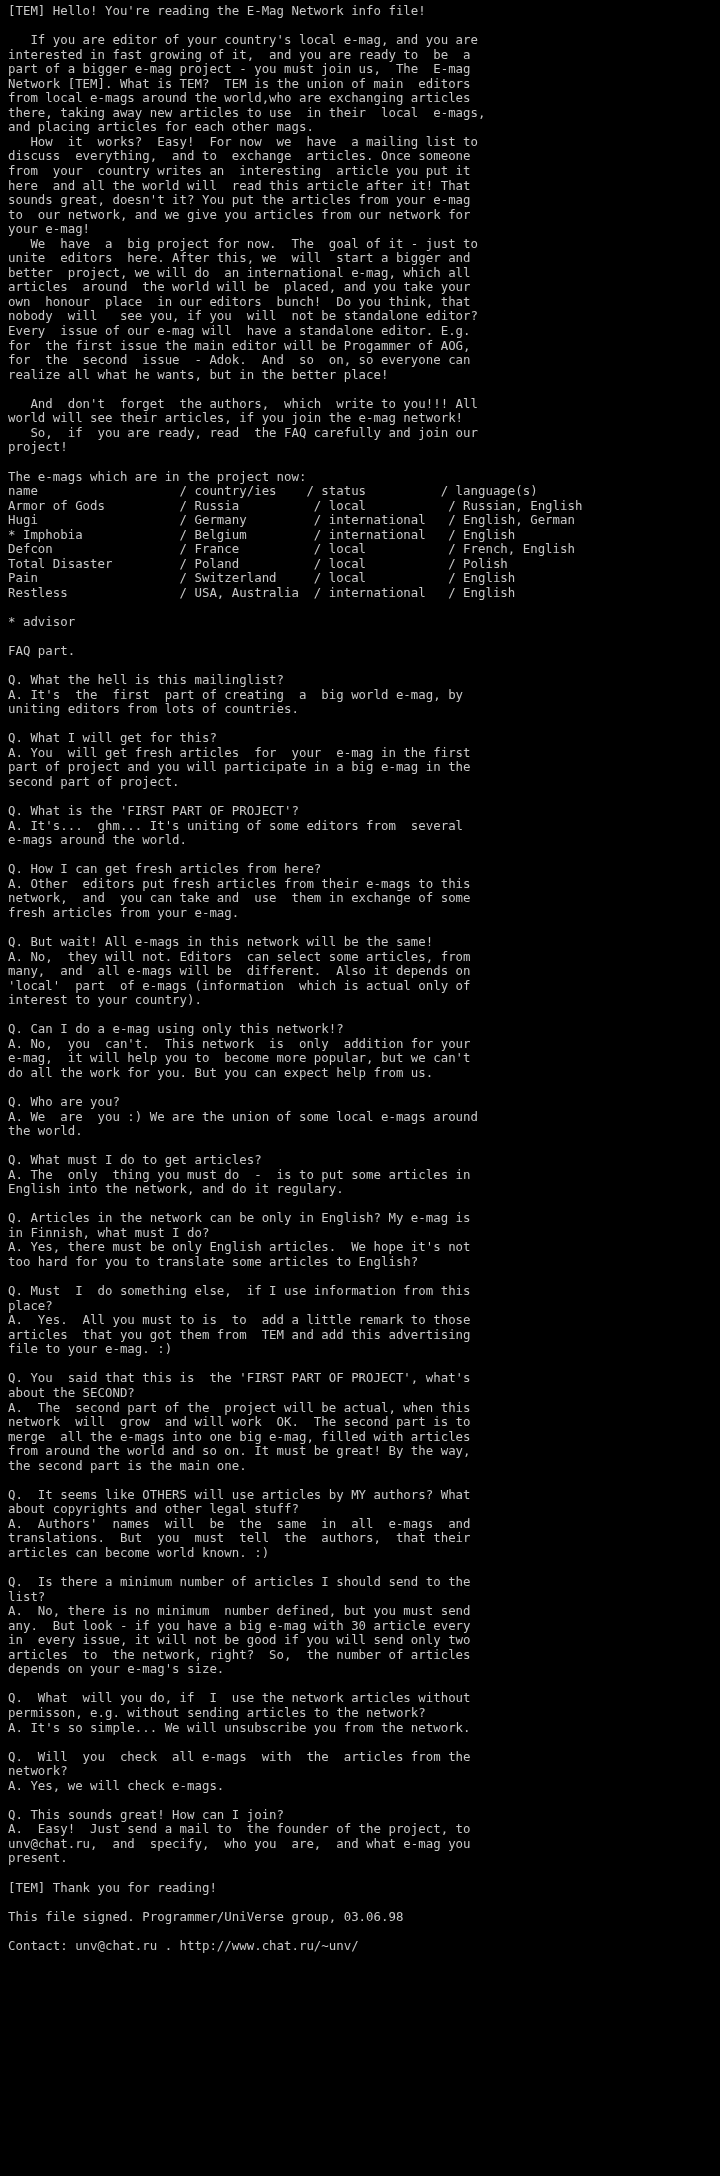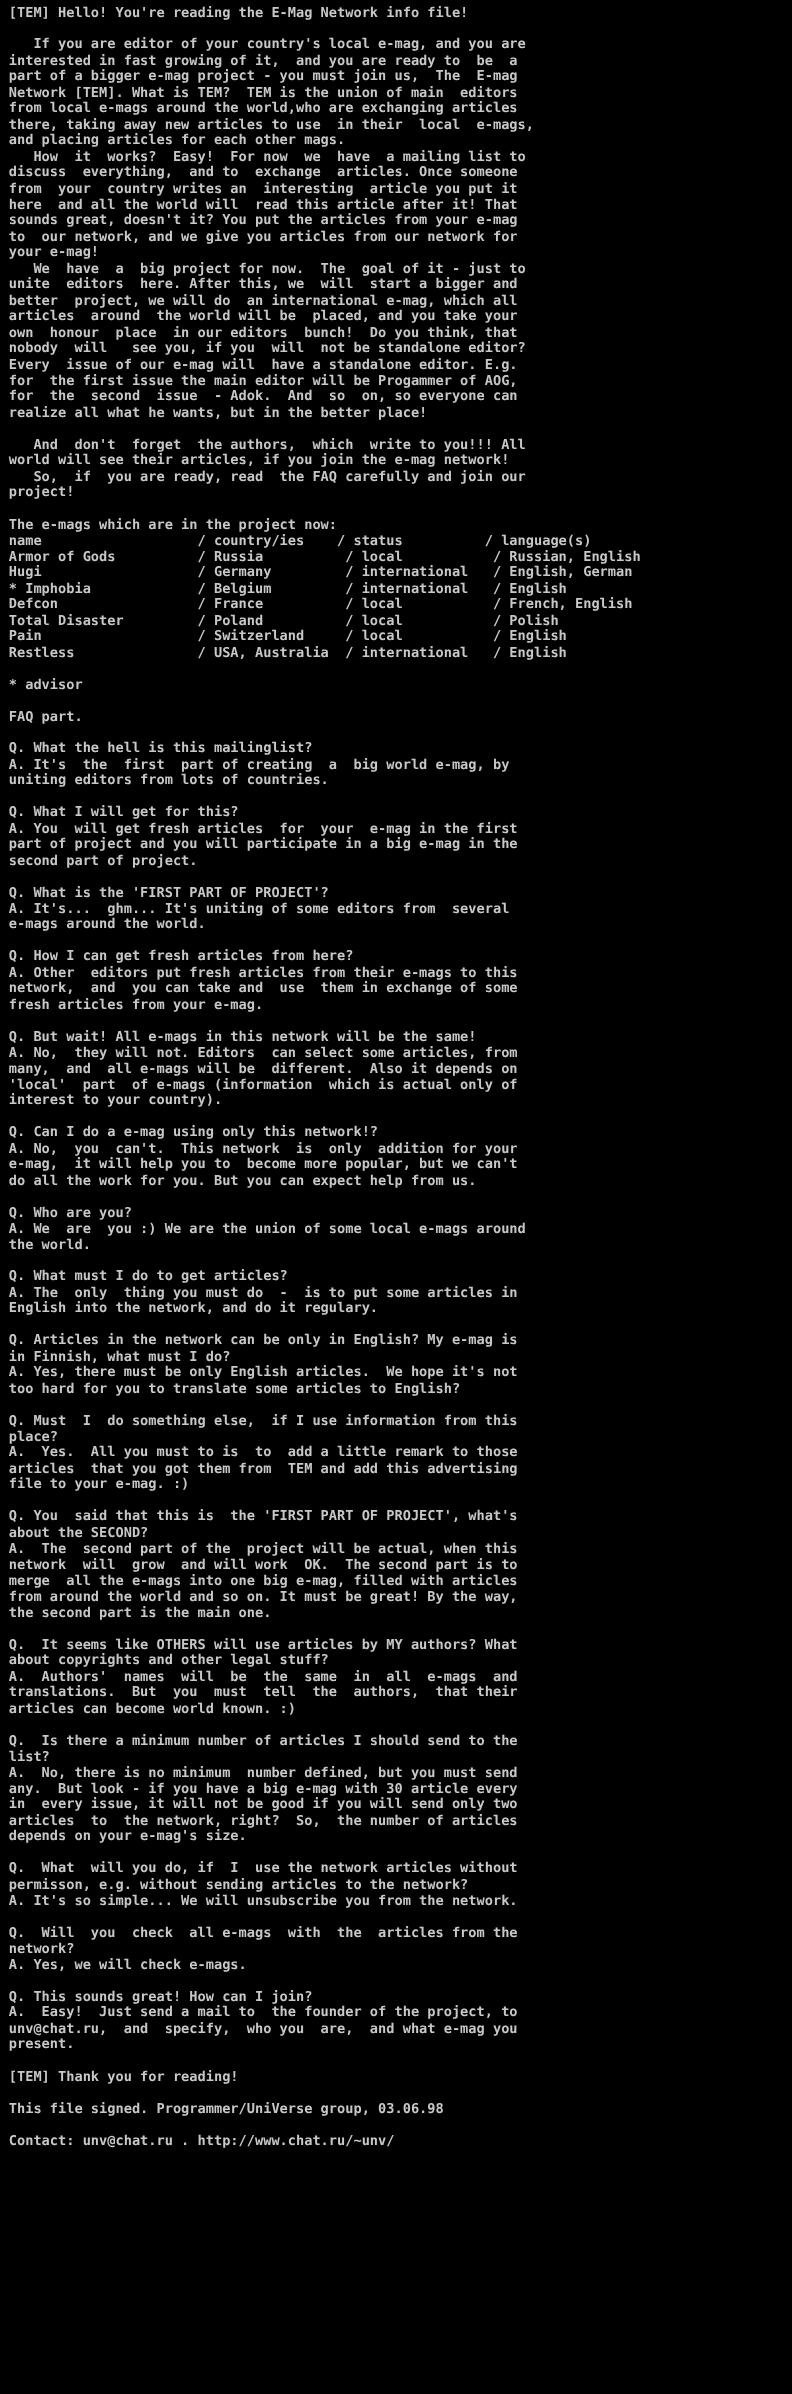--- a/index.html
+++ b/index.html
@@ -21,21 +21,21 @@
     padding: 4px 8px 8px 8px;
   }
   pre.doc {
     margin: 0;
     font-family: "DejaVu Sans Mono", "Liberation Mono", monospace;
     font-size: 12.4px;
     line-height: 14.55px;
     color: #c8c8c8;
     white-space: pre;
     letter-spacing: 0px;
-    font-weight: bold;
+    font-weight: normal;
   }
 </style>
 </head>
 <body>
 
 <div id="page">
   <pre class="doc" id="doc">[TEM] Hello! You're reading the E-Mag Network info file!
 
    If you are editor of your country's local e-mag, and you are
 interested in fast growing of it,  and you are ready to  be  a

